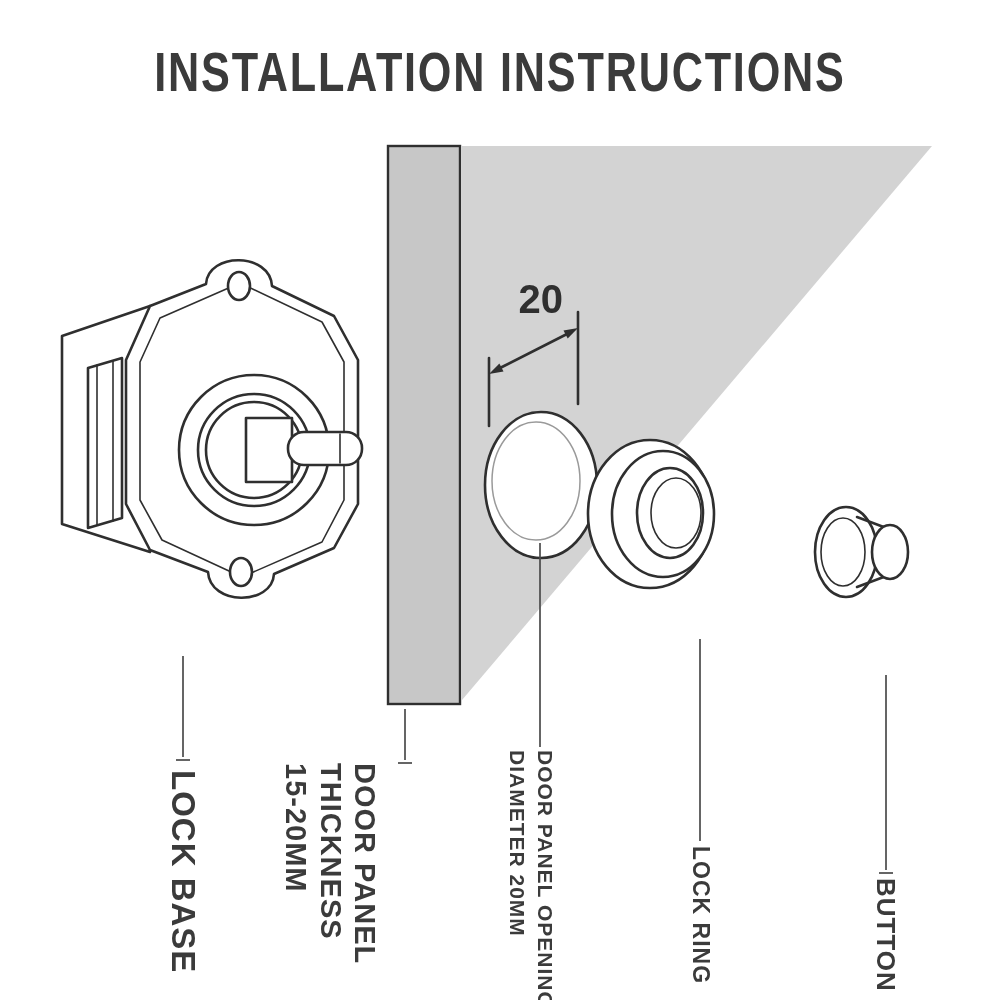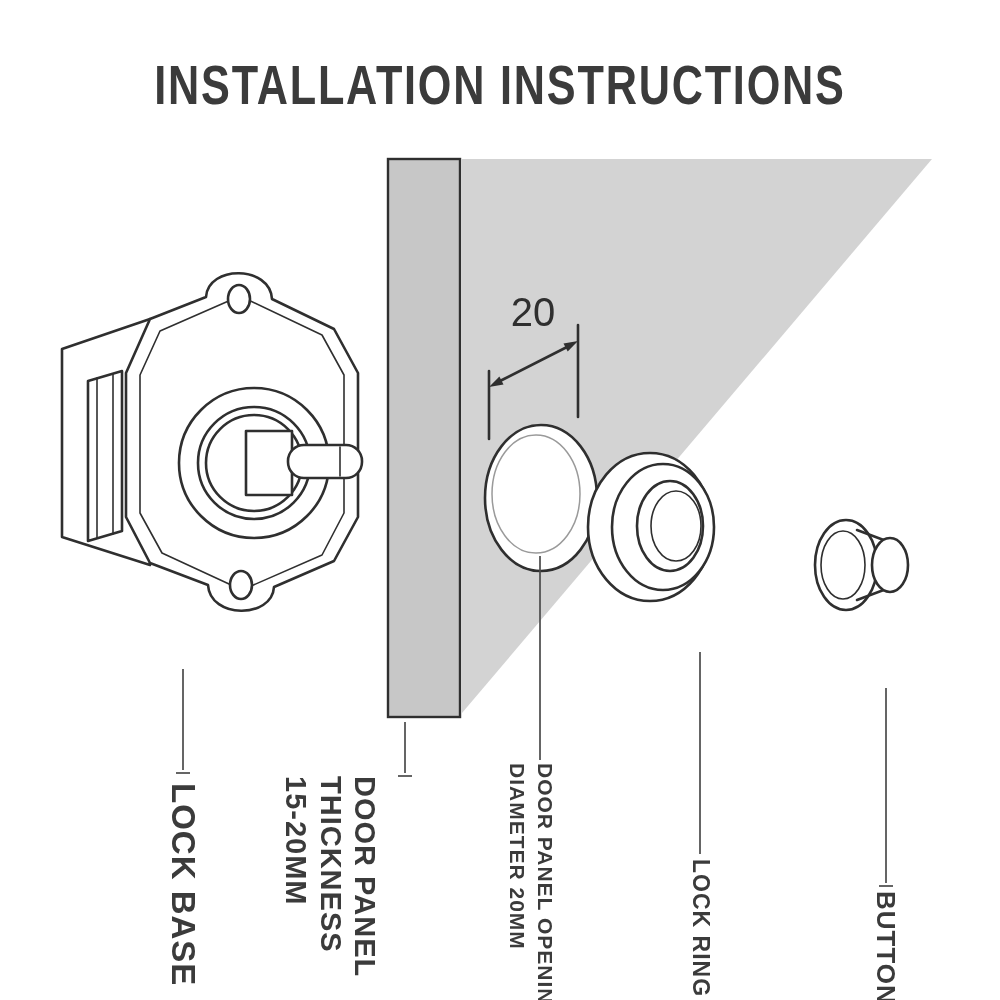--- a/index.html
+++ b/index.html
@@ -8,34 +8,34 @@
     --panel-gray:#c7c7c7;
     --shade-gray:#d3d3d3;
     --leader-gray:#4a4a4a;
   }
   html,body{margin:0;padding:0;}
   body{
     width:1000px;height:1000px;background:#ffffff;
     font-family:"Liberation Sans", sans-serif;
     position:relative;overflow:hidden;
   }
-  .stage{position:absolute;inset:0;width:1000px;height:916px;margin-top:13px;}
+  .stage{position:absolute;inset:0;width:1000px;height:916px;}
   svg.art{position:absolute;left:0;top:0;}
 
   .title{
     position:absolute;top:40px;left:0;width:1000px;
     text-align:center;white-space:nowrap;
     font-size:48px;font-weight:700;letter-spacing:2px;
     color:var(--label-text);
     transform:scale(0.9,1.15);transform-origin:50% 0;
   }
 
   .dim-label{
     position:absolute;left:503px;top:277px;width:60px;
-    text-align:center;font-size:40px;font-weight:400;
+    text-align:right;font-size:40px;font-weight:700;
     color:var(--ink);
   }
 
   .vlabel{
     position:absolute;
     writing-mode:vertical-rl;
     text-orientation:mixed;
     font-weight:700;
     color:var(--label-text);
     letter-spacing:1px;

